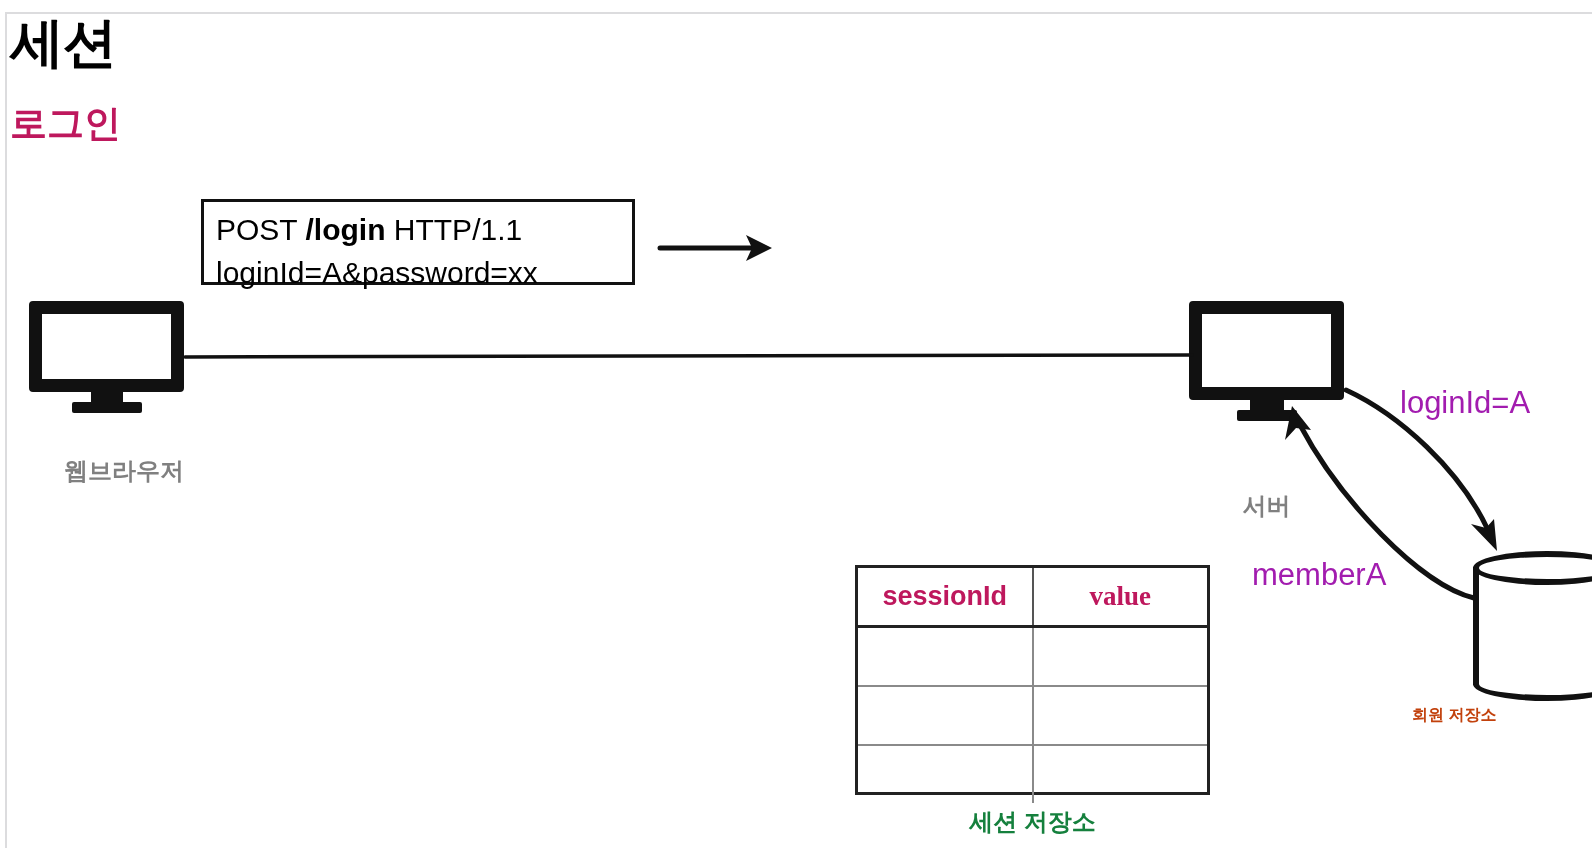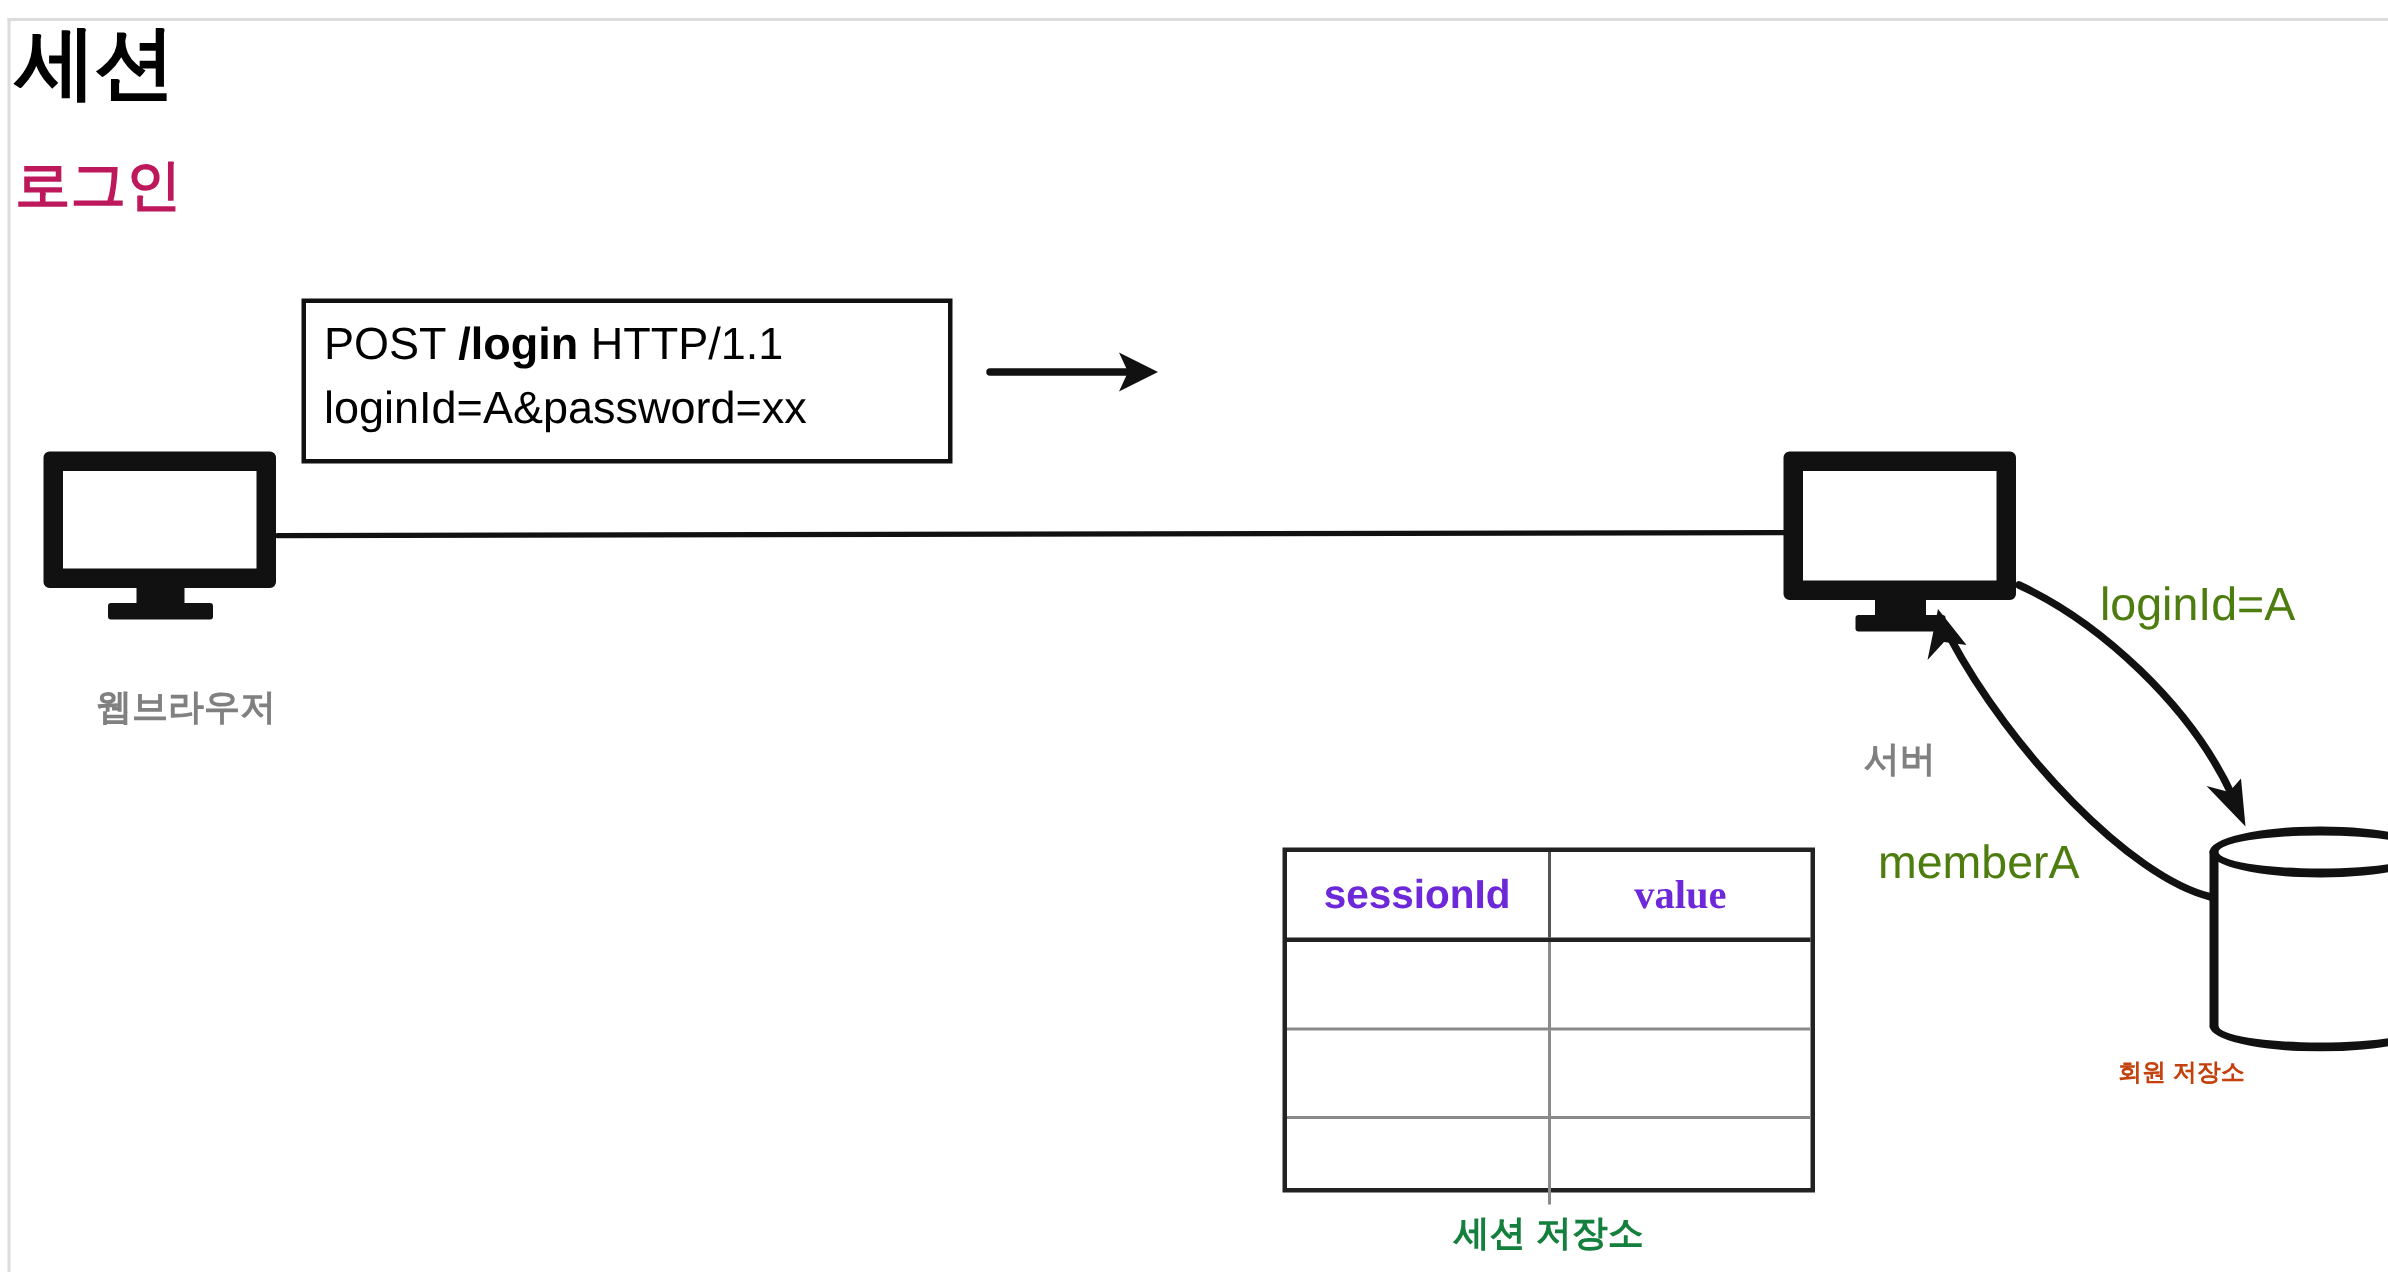--- a/index.html
+++ b/index.html
@@ -53,21 +53,21 @@
     line-height: 1.1;
     white-space: nowrap;
   }
 
   
   .request-box {
     position: absolute;
     left: 201px;
     top: 199px;
     width: 434px;
-    height: 110px;
+    height: 86px;
     border: 3px solid #111111;
     box-sizing: border-box;
     background: #ffffff;
   }
   .request-line {
     position: absolute;
     left: 12px;
     font-size: 30px;
     color: #000000;
     white-space: nowrap;
@@ -145,21 +145,21 @@
   }
   .session-table table {
     width: 100%;
     height: 100%;
     border-collapse: collapse;
     table-layout: fixed;
   }
   .session-table th {
     font-size: 27px;
     font-weight: bold;
-    color: #6d28d9;
+    color: #be185d;
     border-right: 2px solid #555555;
     border-bottom: 3px solid #222222;
     height: 55px;
     text-align: center;
     margin-left: 46px;
   }
   .session-table th:last-child { border-right: none; font-family: Liberation Serif, serif; }
   .session-table td {
     border-right: 2px solid #8a8a8a;
     border-bottom: 2px solid #8a8a8a;
@@ -229,21 +229,21 @@
     font-size: 16px;
     font-weight: bold;
     color: #c2410c;
     white-space: nowrap;
   }
 
   
   .edge-label {
     position: absolute;
     font-size: 31px;
-    color: #4d7c0f;
+    color: #a21caf;
     white-space: nowrap;
     line-height: 1;
     text-align: center;
   }
   #label-loginid { left: 1400px; top: 387px; }
   #label-membera { left: 1252px; top: 559px; }
 
   svg.overlay {
     position: absolute;
     left: 0; top: 0;

